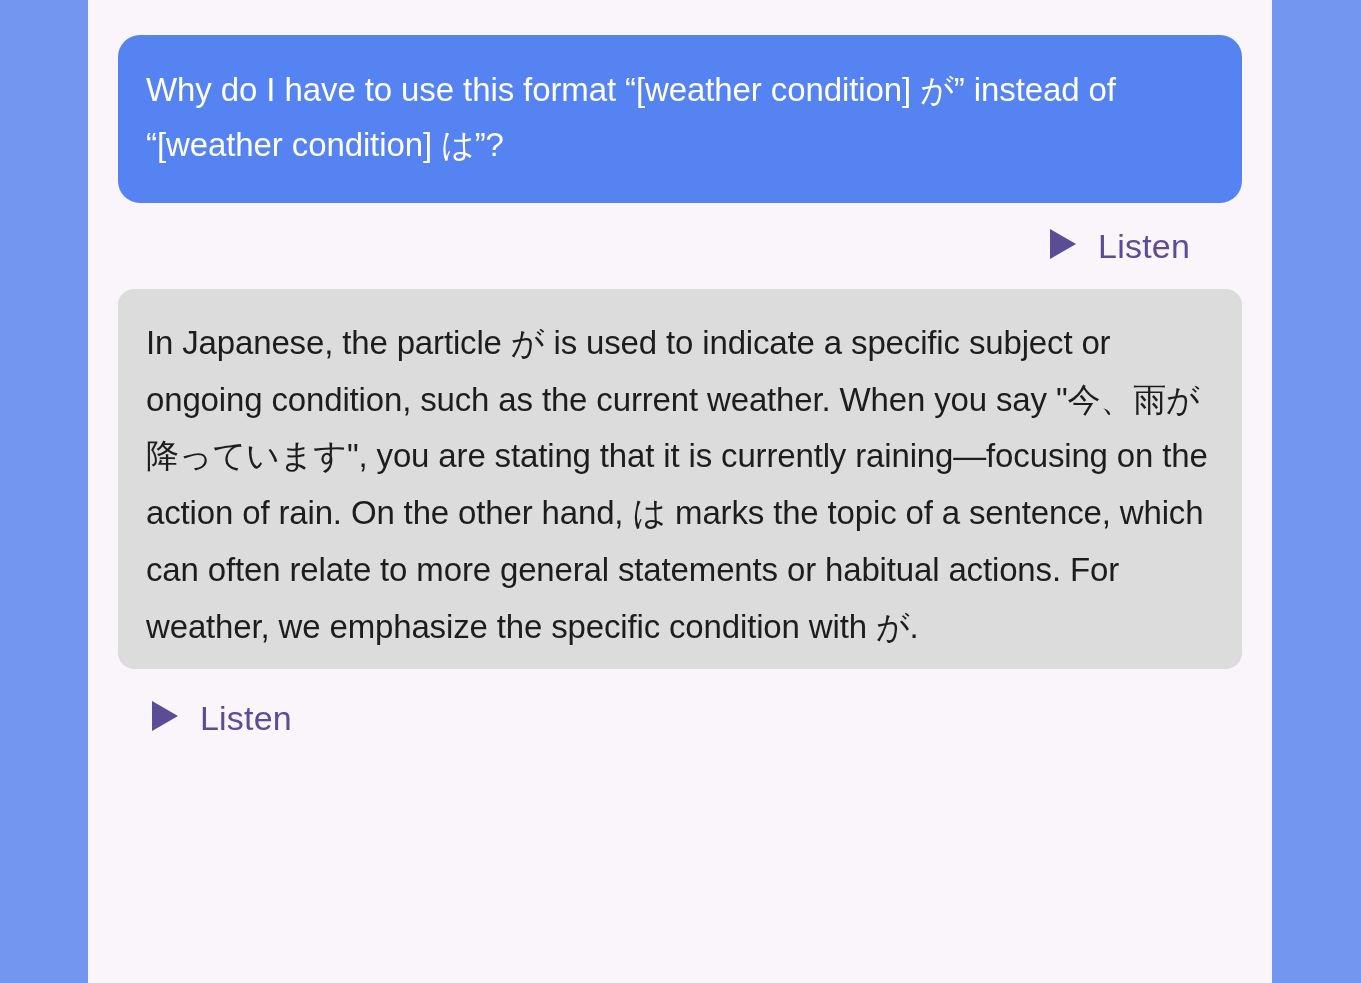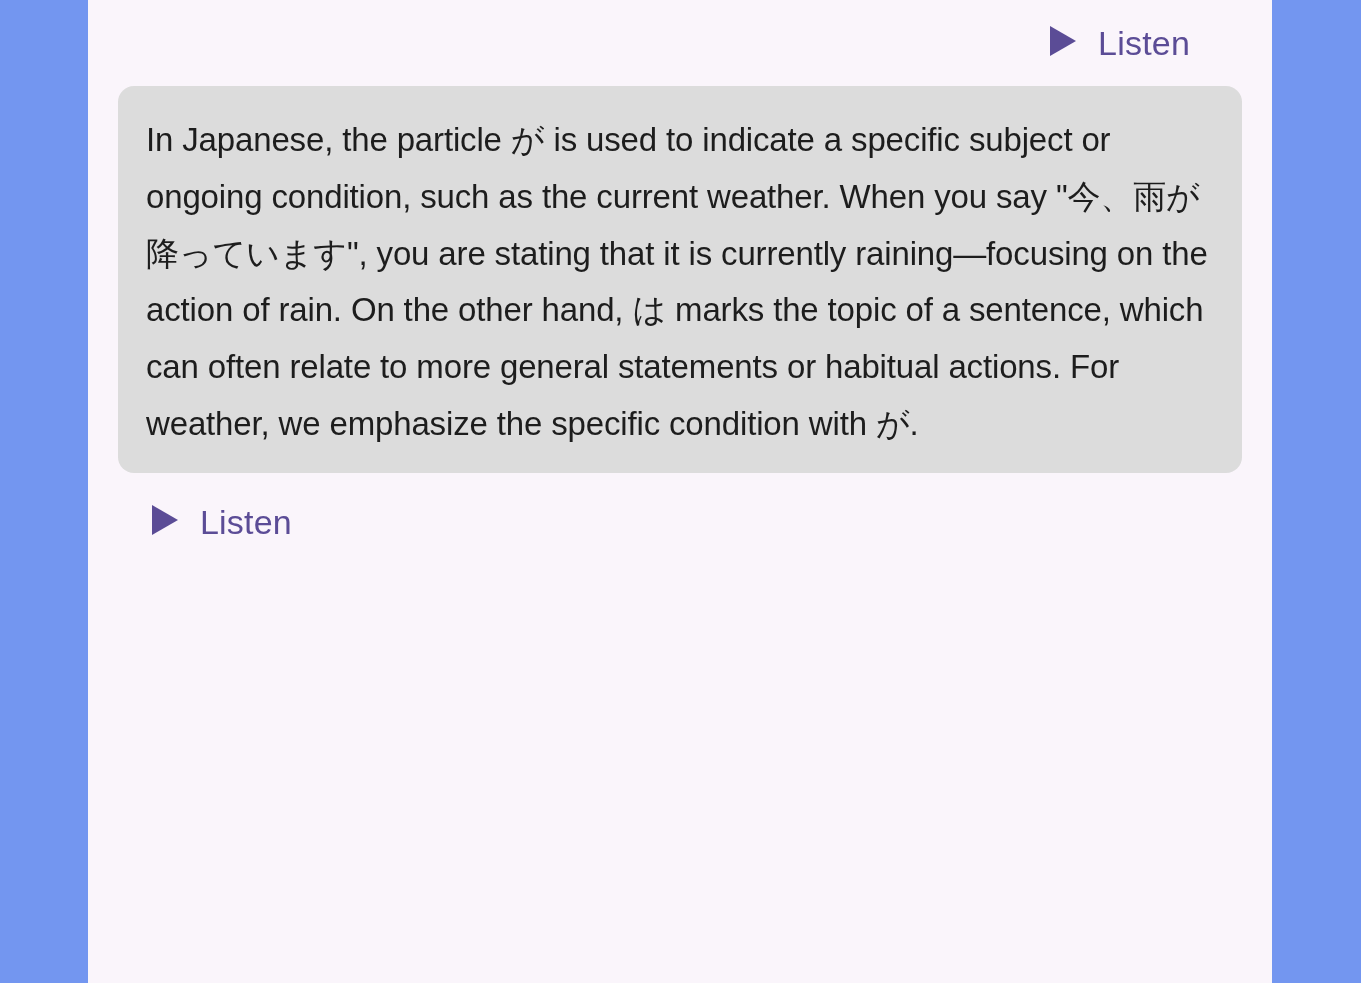--- a/index.html
+++ b/index.html
@@ -103,39 +103,42 @@
 
   
   .msg-assistant-row {
     display: flex;
     justify-content: flex-start;
   }
   .bubble-assistant {
     background: #dcdcdc;
     color: #1d1d1d;
     border-radius: 16px;
-    padding: 26px 28px 20px 28px;
+    padding: 26px 28px 14px 28px;
     width: 1126px;
     box-sizing: border-box;
     font-size: 33px;
     line-height: 1.72;
     letter-spacing: -0.15px;
   }
 </style>
 </head>
 <body>
 
 <div class="app-frame">
 
   <div class="side-gutter left"></div>
   <div class="side-gutter right"></div>
 
   <div class="conversation-column">
     <div class="message-list">
 
+      <div class="msg-user-row">
+        <div class="bubble-user">Why do I have to use this format “[weather condition] が” instead of “[weather condition] は”?</div>
+      </div>
 
       <div class="listen-row align-right">
         <button class="listen-button">
           <span class="play-triangle"></span>
           <span class="listen-label">Listen</span>
         </button>
       </div>
 
       <div class="msg-assistant-row">
         <div class="bubble-assistant">In Japanese, the particle が is used to indicate a specific subject or ongoing condition, such as the current weather. When you say "今、雨が降っています", you are stating that it is currently raining—focusing on the action of rain. On the other hand, は marks the topic of a sentence, which can often relate to more general statements or habitual actions. For weather, we emphasize the specific condition with が.</div>

